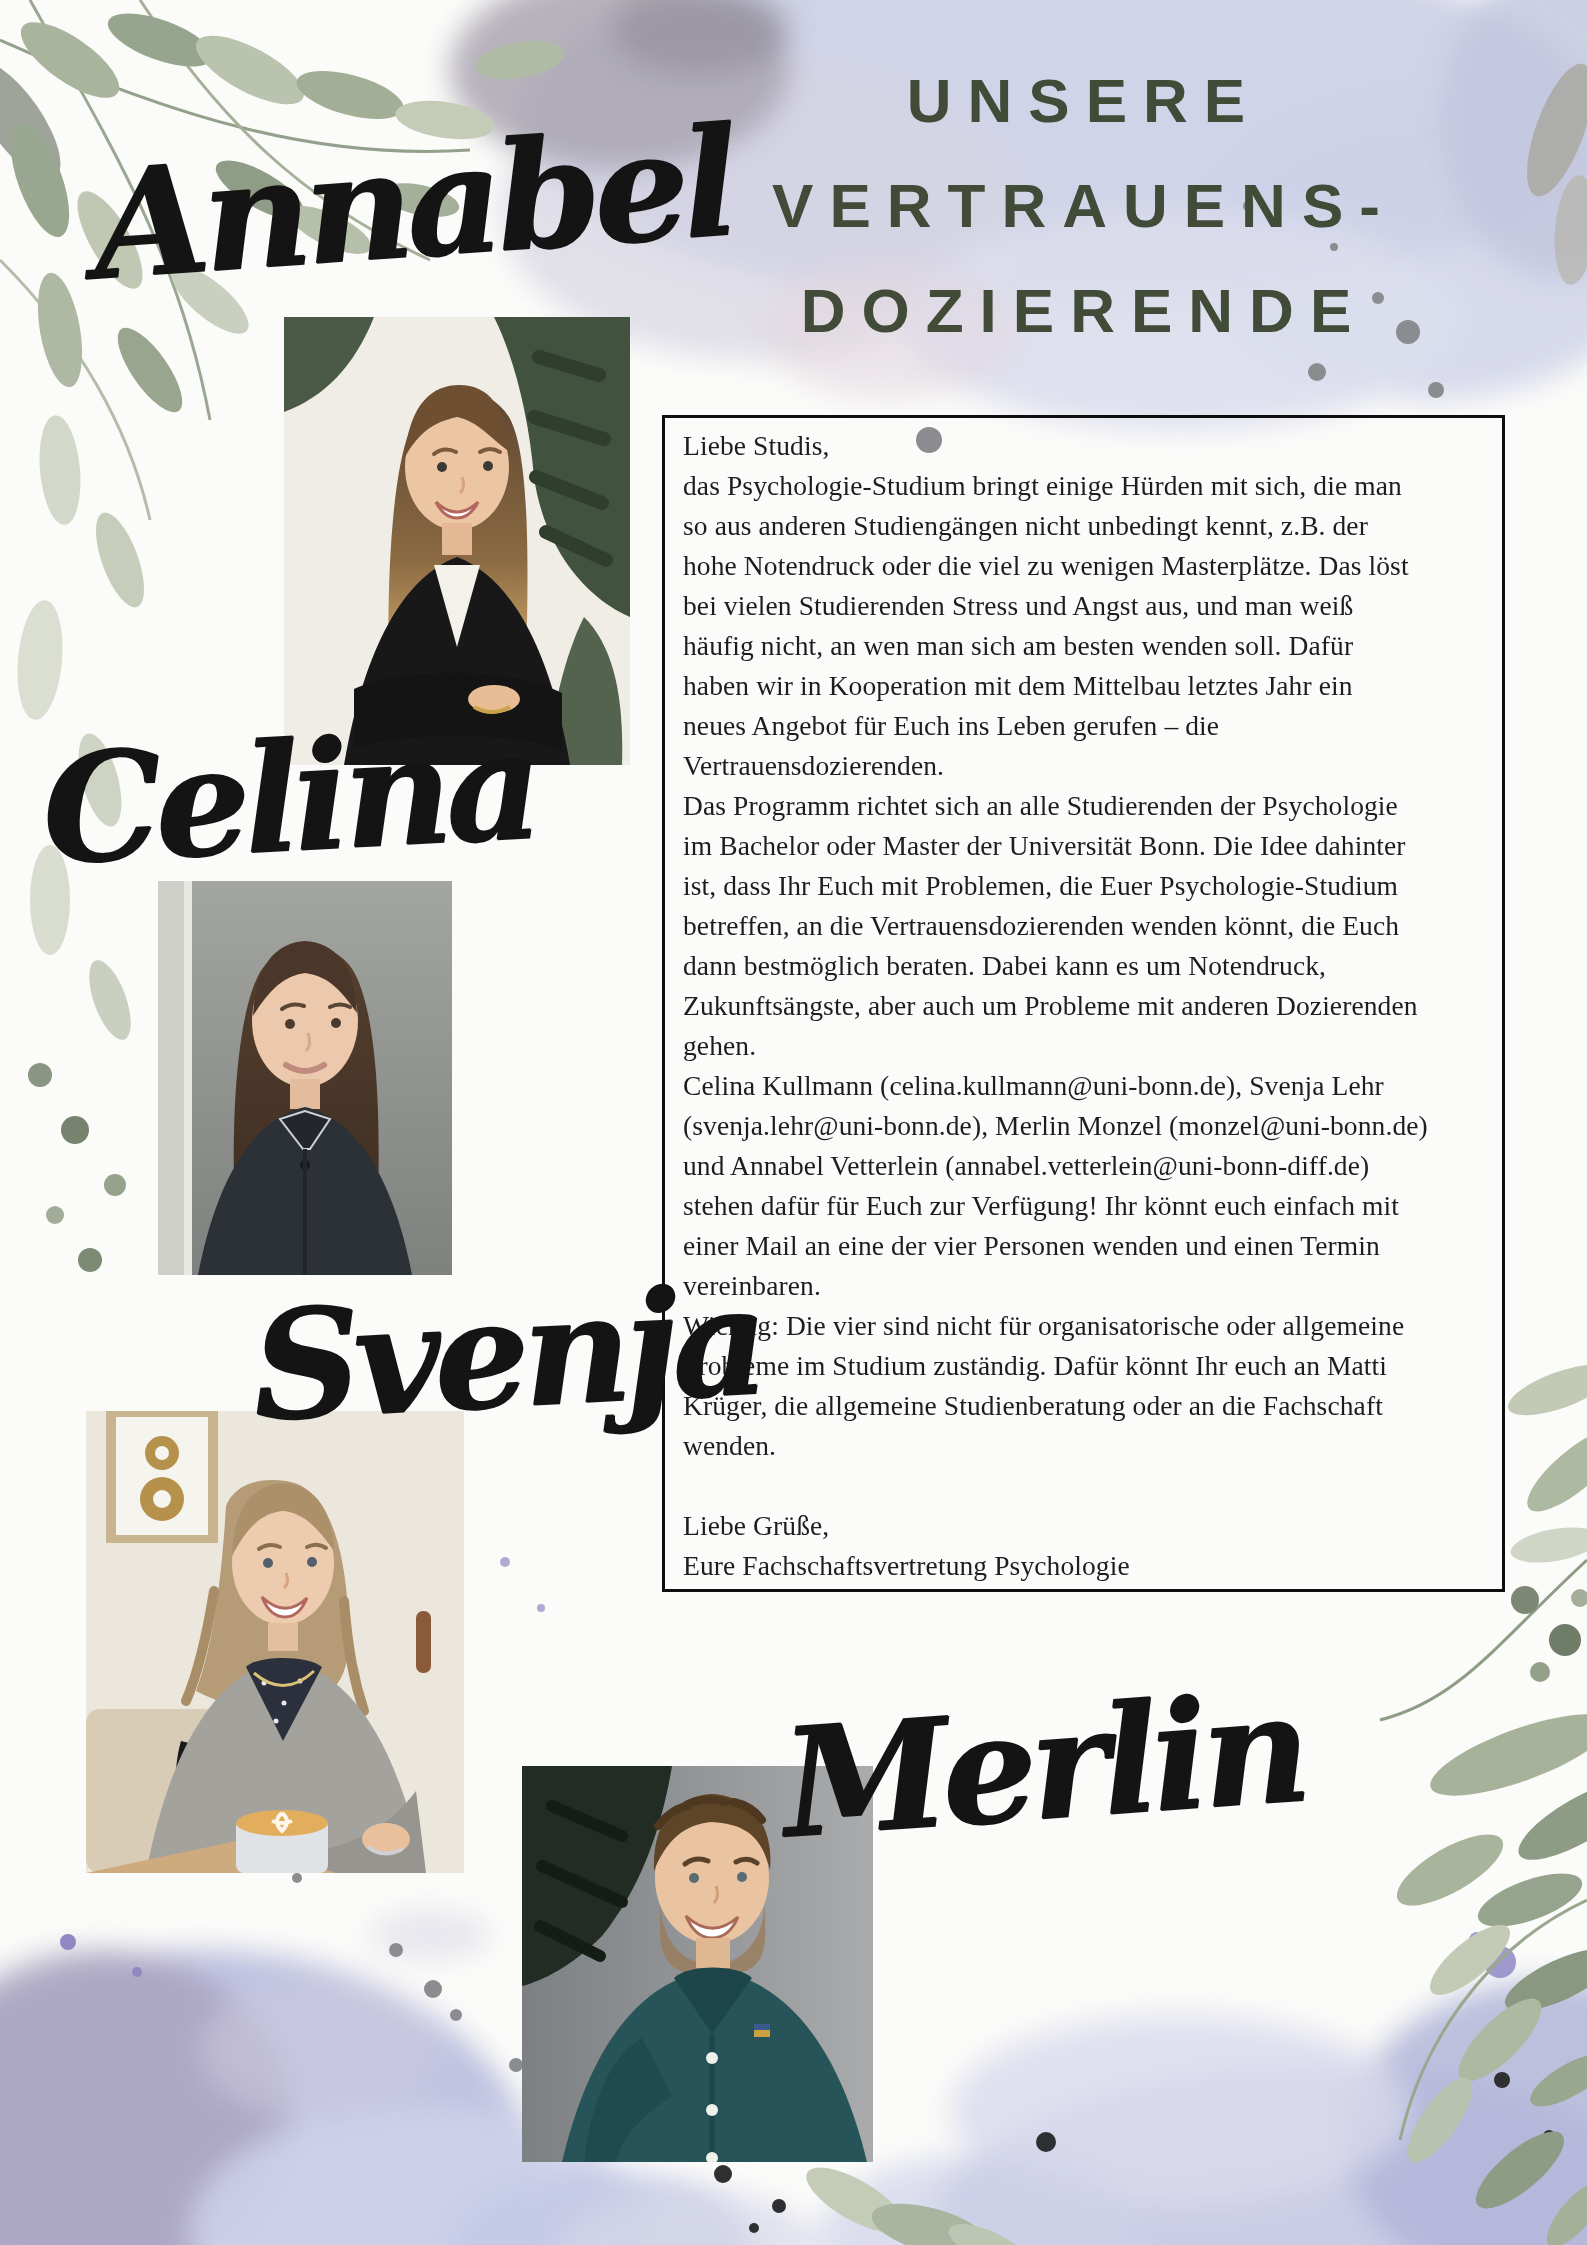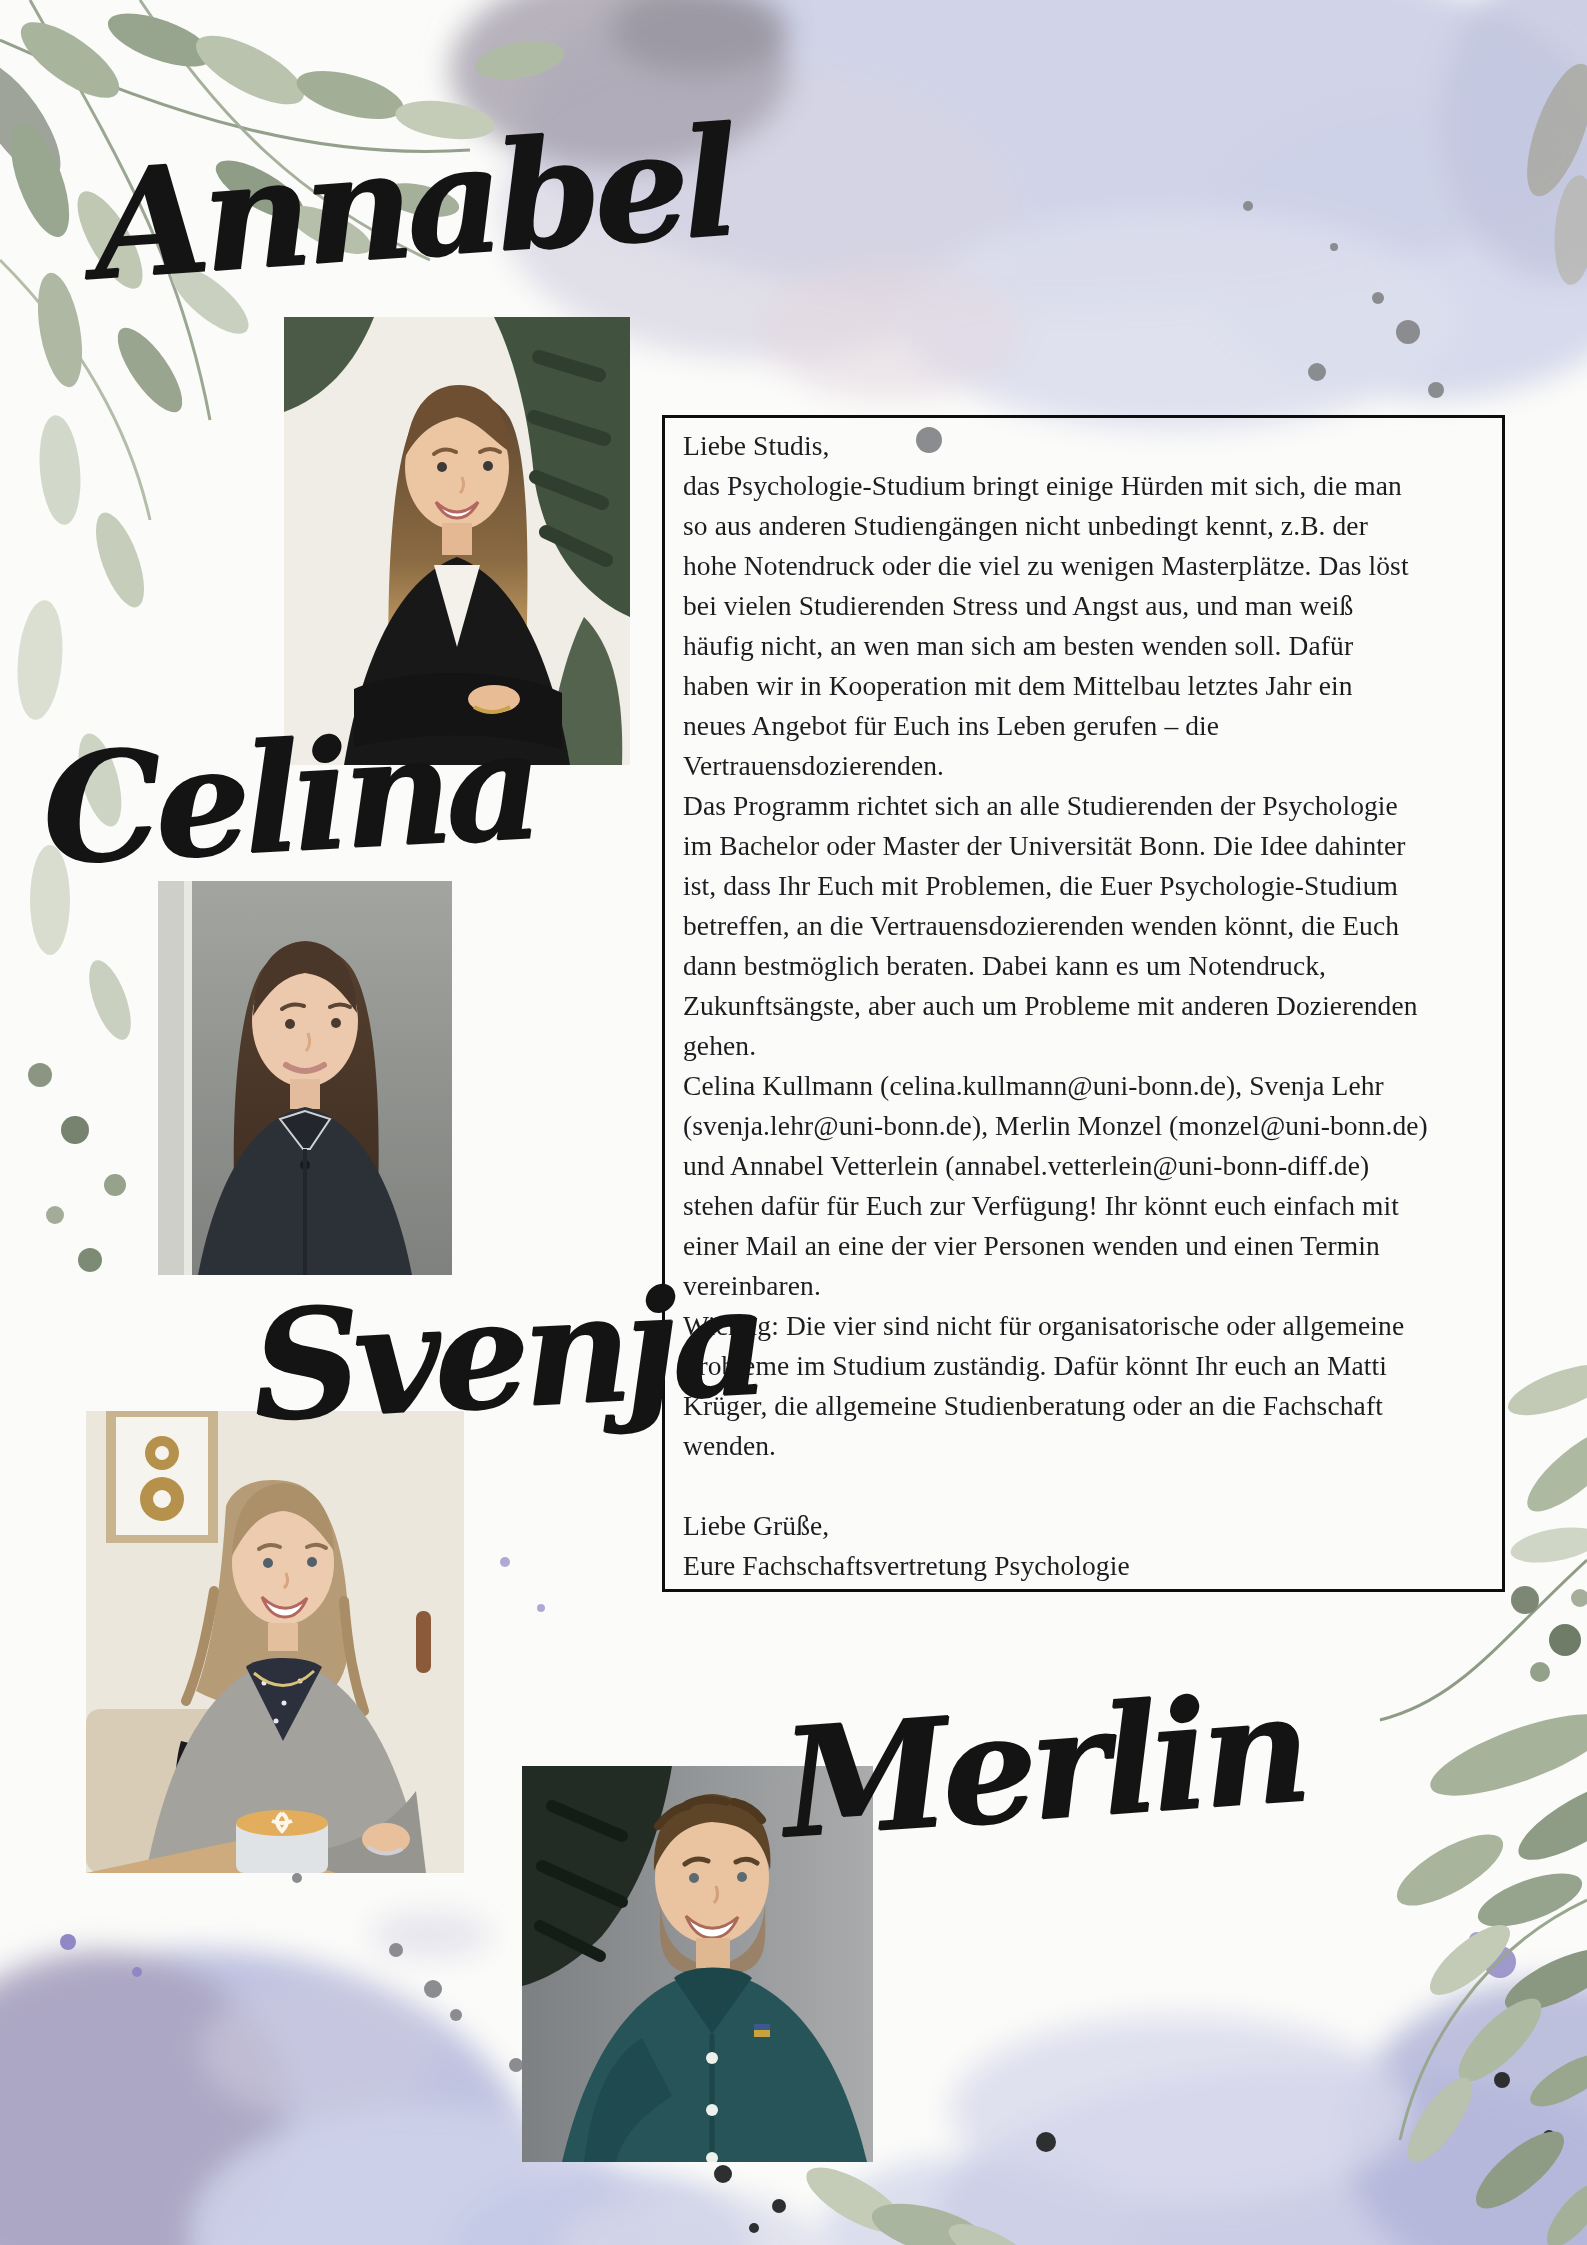--- a/index.html
+++ b/index.html
@@ -181,20 +181,23 @@
       <ellipse cx="1520" cy="2170" rx="55" ry="20" fill="#8f9c85" transform="rotate(-40 1520 2170)"></ellipse>
       <ellipse cx="1575" cy="2215" rx="40" ry="15" fill="#a5b099" transform="rotate(-50 1575 2215)"></ellipse>
     </g>
     <g>
       <ellipse cx="855" cy="2200" rx="55" ry="20" fill="#c4ccb8" transform="rotate(30 855 2200)"></ellipse>
       <ellipse cx="930" cy="2230" rx="60" ry="22" fill="#aab5a0" transform="rotate(15 930 2230)"></ellipse>
       <ellipse cx="990" cy="2248" rx="45" ry="16" fill="#bdc6b2" transform="rotate(25 990 2248)"></ellipse>
     </g>
   </svg>
 
+  <div id="title">UNSERE
+VERTRAUENS-
+DOZIERENDE</div>
 
   <div id="infobox">
     <div class="bodytext">Liebe Studis,
 das Psychologie-Studium bringt einige Hürden mit sich, die man
 so aus anderen Studiengängen nicht unbedingt kennt, z.B. der
 hohe Notendruck oder die viel zu wenigen Masterplätze. Das löst
 bei vielen Studierenden Stress und Angst aus, und man weiß
 häufig nicht, an wen man sich am besten wenden soll. Dafür
 haben wir in Kooperation mit dem Mittelbau letztes Jahr ein
 neues Angebot für Euch ins Leben gerufen – die

